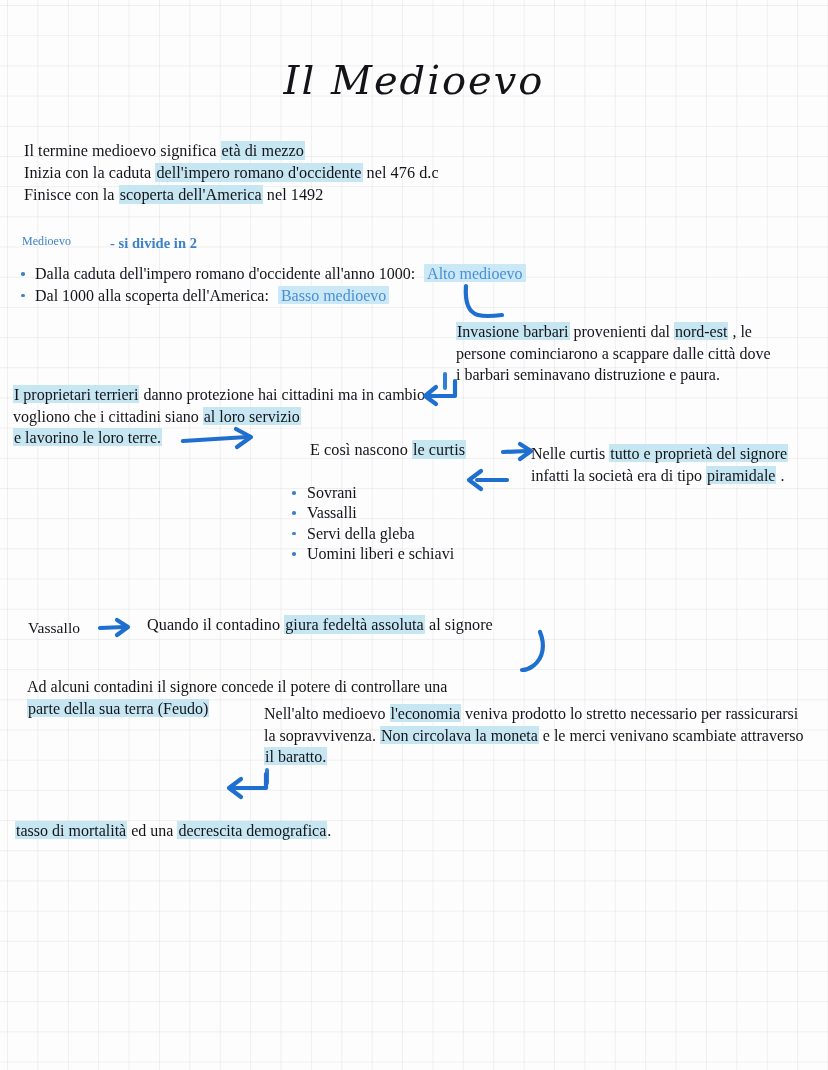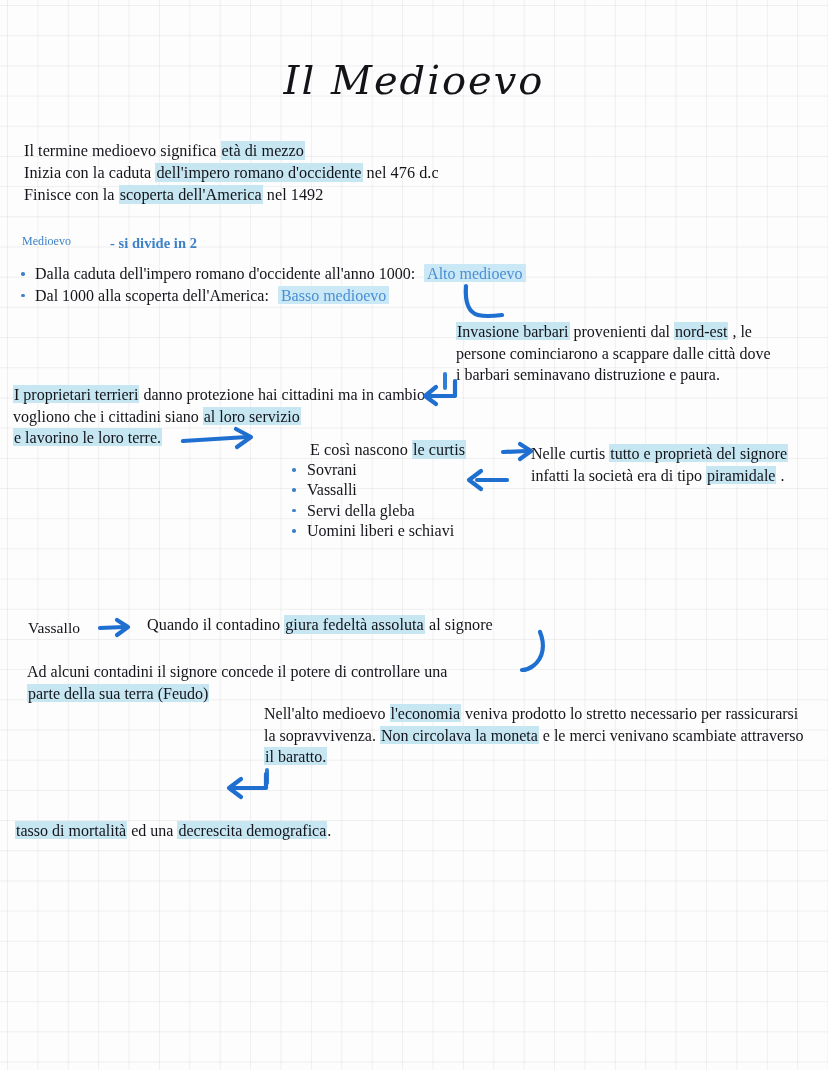--- a/index.html
+++ b/index.html
@@ -163,21 +163,21 @@
     <path d="M19 3 L30 10 L19 18"></path>
   </svg>
 
   <div class="wrapblk" style="left:531px; top:443px; width:278px;"><span>Nelle curtis </span><span class="hl">tutto e proprietà del signore</span><span> infatti la società era di tipo </span><span class="hl">piramidale</span><span> .</span></div>
 
   <svg class="ink" style="left:457px; top:468px;" width="58" height="24" viewBox="0 0 58 24">
     <path d="M50 12 L20 12"></path>
     <path d="M24 3 L12 12 L24 21"></path>
   </svg>
 
-  <div class="wrapblk" style="left:288px; top:460px; width:260px;">
+  <div class="wrapblk" style="left:288px; top:483px; width:260px;">
     <ul class="bl bl2">
       <li>Sovrani</li>
       <li>Vassalli</li>
       <li>Servi della gleba</li>
       <li>Uomini liberi e schiavi</li>
     </ul>
   </div>
 
   <div class="txt" style="left:28px; top:617px; font-size:15.5px;">Vassallo</div>
 
@@ -185,21 +185,21 @@
     <path d="M2 11 L26 10"></path>
     <path d="M19 3 L30 10 L19 18"></path>
   </svg>
 
   <div class="txt" style="left:147px; top:615px;"><span>Quando il contadino </span><span class="hl">giura fedeltà assoluta</span><span> al signore</span></div>
 
   <svg class="ink" style="left:519px; top:630px;" width="32" height="46" viewBox="0 0 32 46">
     <path d="M21 2 C26 14, 25 28, 14 36 C10 39, 6 40, 3 40"></path>
   </svg>
 
-  <div class="wrapblk" style="left:27px; top:661px; width:510px;"><span>Ad alcuni contadini il signore concede il potere di controllare una </span><br><span class="hl">parte della sua terra (Feudo)</span></div>
+  <div class="wrapblk" style="left:27px; top:676px; width:510px;"><span>Ad alcuni contadini il signore concede il potere di controllare una </span><br><span class="hl">parte della sua terra (Feudo)</span></div>
 
   <div class="wrapblk" style="left:264px; top:703px; width:548px;"><span>Nell'alto medioevo </span><span class="hl">l'economia</span><span> veniva prodotto lo stretto necessario per rassicurarsi la sopravvivenza. </span><span class="hl">Non circolava la moneta</span><span> e le merci venivano scambiate attraverso </span><span class="hl">il baratto.</span></div>
 
   <div class="tick" style="left:265px; top:768px; height:17px;"></div>
 
   <svg class="ink" style="left:222px; top:772px;" width="48" height="30" viewBox="0 0 48 30">
     <path d="M44 2 L44 16 L10 16"></path>
     <path d="M19 7 L7 16 L19 25"></path>
   </svg>
 

